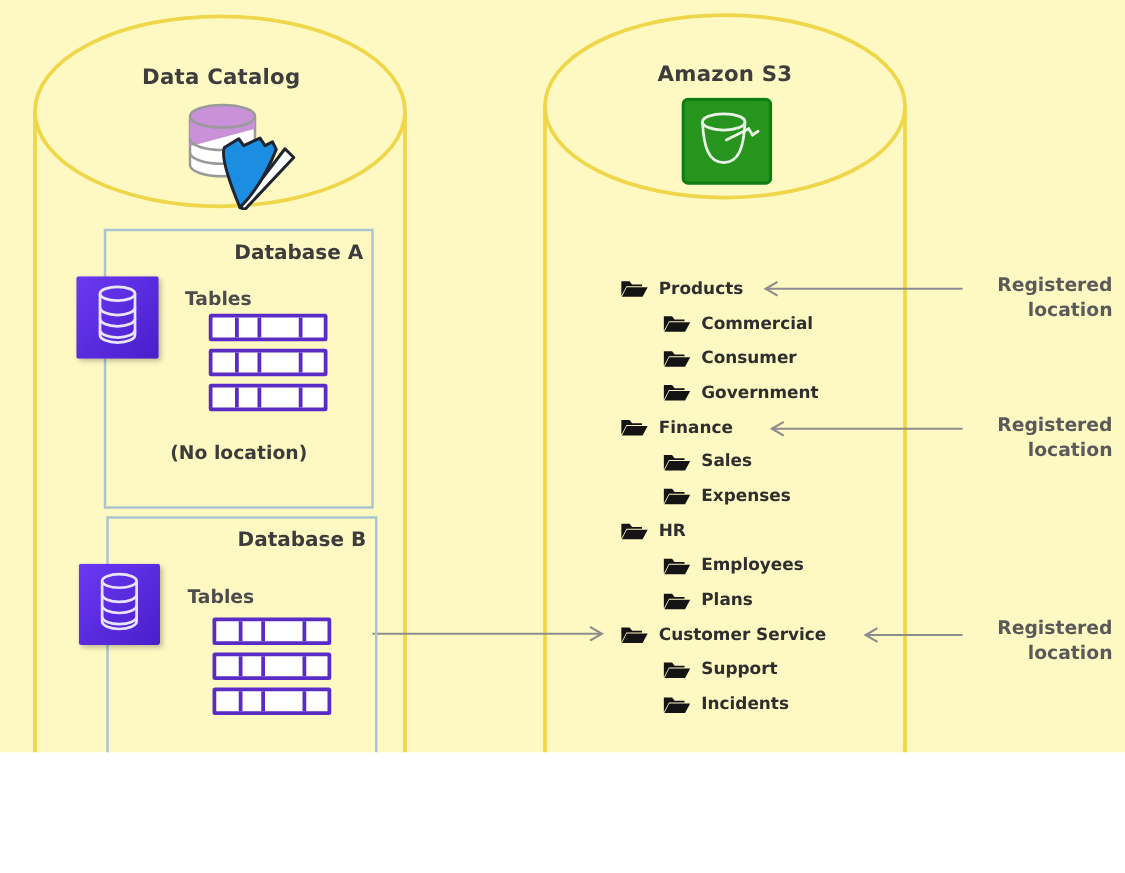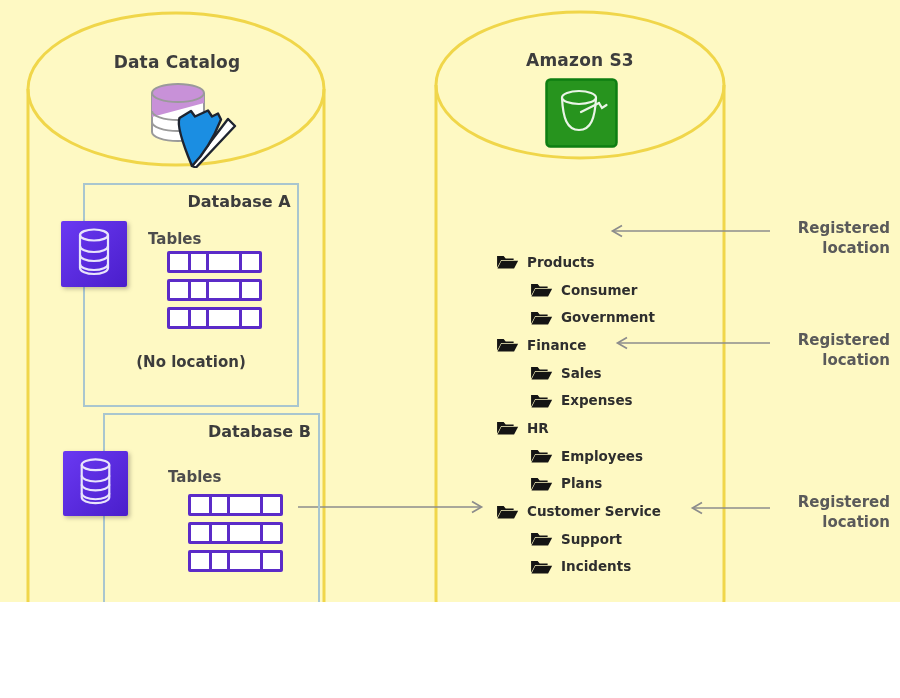--- a/index.html
+++ b/index.html
@@ -48,21 +48,21 @@
     position:absolute;left:0;width:100%;
     text-align:center;font-size:15px;font-weight:bold;color:#3c3c3c;
   }
 
   
   .db-icon{position:absolute;filter:drop-shadow(2px 2px 2px rgba(0,0,0,0.25));}
 
   
   #folder-tree{
     position:absolute;left:496px;top:217px;width:220px;
-    display:flex;flex-direction:column;margin-top:31px;
+    display:flex;flex-direction:column;
   }
   .frow{
     display:flex;align-items:center;height:27.7px;
   }
   .frow.lvl1{padding-left:34px;}
   .fi{width:23px;height:17px;fill:#141414;flex:0 0 auto;margin-right:8px;}
   .fname{
     font-size:13.5px;font-weight:bold;color:#2e2e2e;white-space:nowrap;
   }
 
@@ -166,21 +166,21 @@
         <i class="c3"></i>
       </div>
     <div class="table-bar" style="left:82px;top:122px;">
         <i class="c1"></i>
         <i class="c2"></i>
         <i class="c3"></i>
       </div>
     <div class="no-location" style="top:168px;">(No location)</div>
   </div>
 
-  <div class="db-box" style="left:103px;top:413px;width:213px;height:223px;">
+  <div class="db-box" style="left:85px;top:413px;width:213px;height:223px;">
     <div class="db-title">Database B</div>
     <div class="tables-label" style="top:53px;">Tables</div>
     <div class="table-bar" style="left:83px;top:79px;">
         <i class="c1"></i>
         <i class="c2"></i>
         <i class="c3"></i>
       </div>
     <div class="table-bar" style="left:83px;top:107px;">
         <i class="c1"></i>
         <i class="c2"></i>
@@ -237,20 +237,26 @@
     <div class="frow lvl0">
         <svg class="fi">
           <use href="#folder-sym"></use>
         </svg>
         <span class="fname">Products</span>
       </div>
     <div class="frow lvl1">
         <svg class="fi">
           <use href="#folder-sym"></use>
         </svg>
+        <span class="fname">Commercial</span>
+      </div>
+    <div class="frow lvl1">
+        <svg class="fi">
+          <use href="#folder-sym"></use>
+        </svg>
         <span class="fname">Consumer</span>
       </div>
     <div class="frow lvl1">
         <svg class="fi">
           <use href="#folder-sym"></use>
         </svg>
         <span class="fname">Government</span>
       </div>
     <div class="frow lvl0">
         <svg class="fi">

